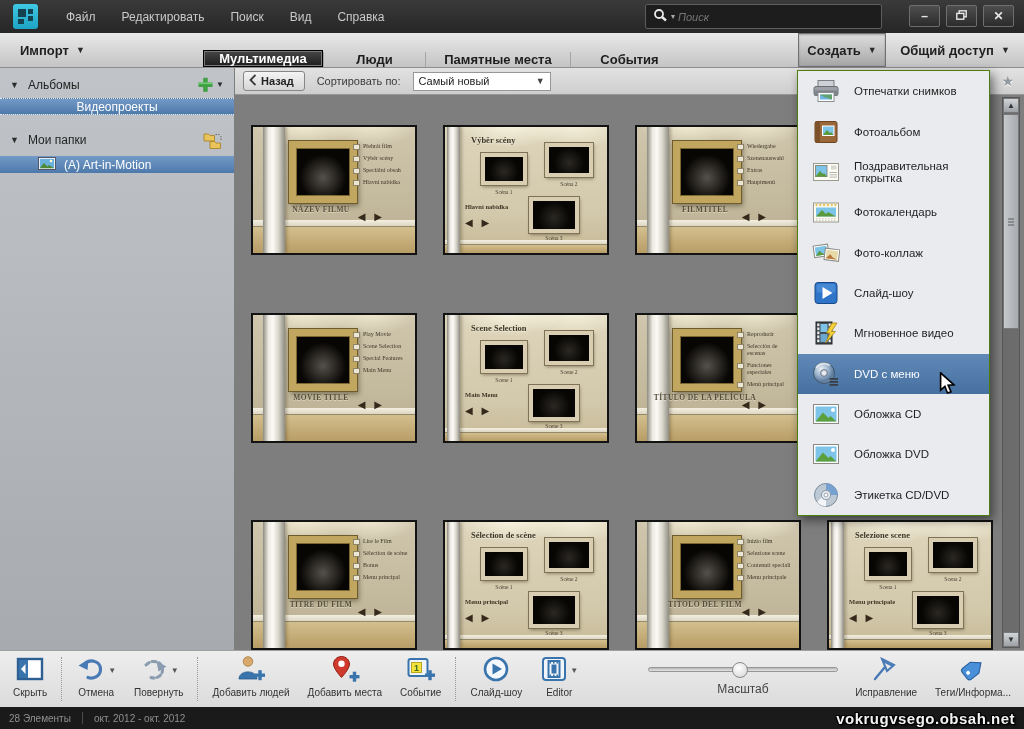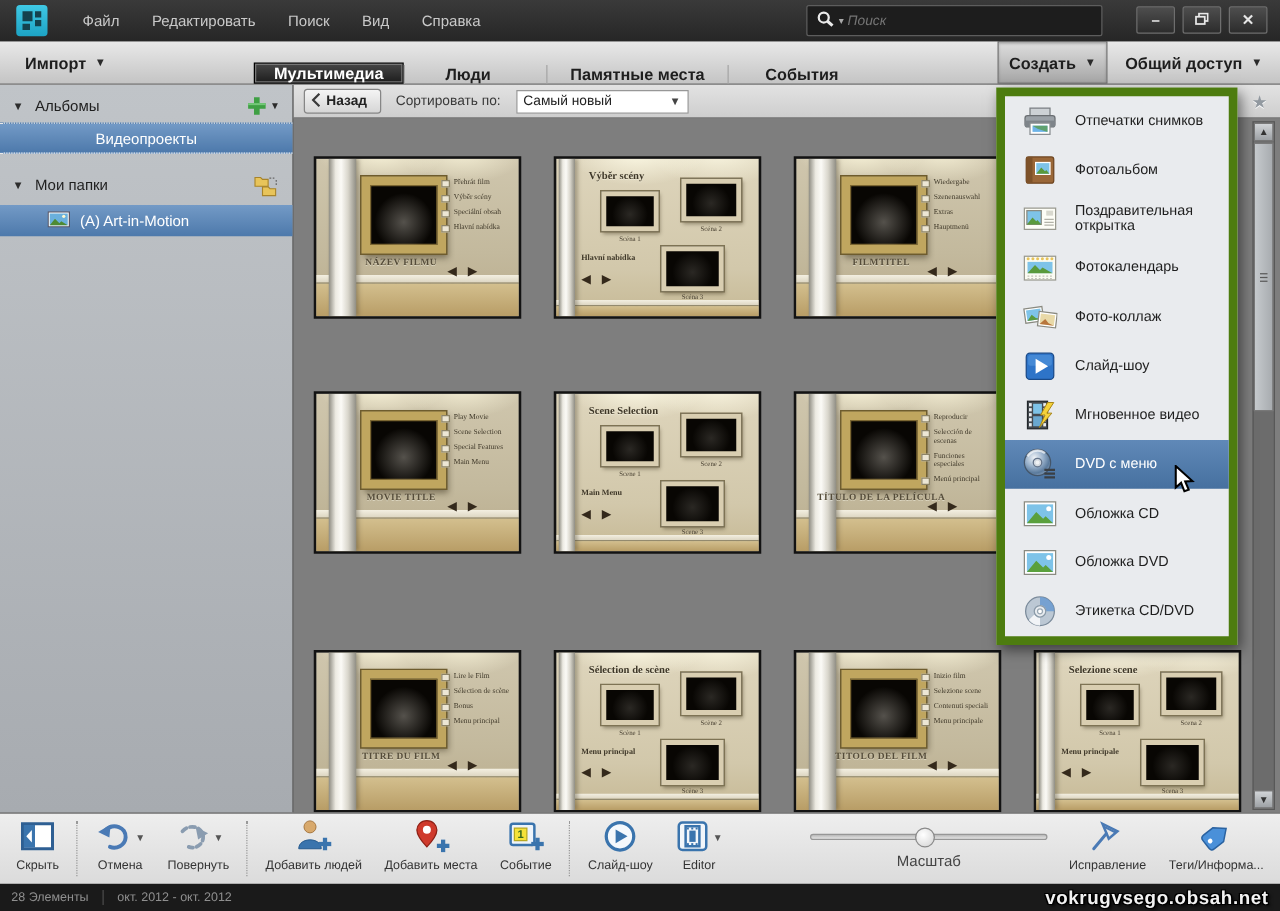--- a/index.html
+++ b/index.html
@@ -26,21 +26,21 @@
   .tab-spacer { flex:1; }
   .create-btn { width:88px; display:flex; align-items:center; justify-content:center; gap:7px; background:linear-gradient(#dedede,#a6a6a6); border:1px solid #707070; box-shadow:inset 0 1px 2px rgba(0,0,0,.25); }
   .share-btn { width:138px; display:flex; align-items:center; justify-content:center; gap:7px; }
 
   
   .appbody { flex:1; display:flex; min-height:0; }
   .sidebar { width:235px; flex:none; background:linear-gradient(#c0c4c8,#a7abb0); border-right:1px solid #7e7e7e; font-size:12px; color:#1f1f1f; padding-top:4px; }
   .side-header { height:26px; display:flex; align-items:center; gap:9px; padding:0 10px; position:relative; }
   .side-header .tri { font-size:9px; color:#2c2c2c; }
   .side-header .hdr-icon { position:absolute; right:10px; top:4px; display:flex; align-items:center; gap:2px; }
-  .side-row { height:25px; display:flex; align-items:center; color:#fff; background:linear-gradient(#739ac6,#4d79ab); cursor:default;text-align:right; }
+  .side-row { height:17px; display:flex; align-items:center; color:#fff; background:linear-gradient(#739ac6,#4d79ab); cursor:default;text-align:right; }
   .side-row.album { justify-content:center; border-top:1px dotted #e9e9e9; border-bottom:1px dotted #e9e9e9; margin-bottom:12px; }
   .side-row.folder { gap:8px; padding-left:38px; margin-top:3px; }
 
   .content { flex:1; display:flex; flex-direction:column; min-width:0; }
   .content-toolbar { height:27px; flex:none; background:linear-gradient(#e2e2e2,#cecece); border-bottom:1px solid #979797; display:flex; align-items:center; gap:12px; padding:12px 8px; font-size:11px; color:#3a3a3a; position:relative; }
   .back-btn { height:20px; padding:0 10px 0 5px; border:1px solid #868686; border-radius:3px; background:linear-gradient(#f4f4f4,#d6d6d6); display:flex; align-items:center; gap:4px; font-weight:bold; font-size:11px; color:#222; }
   .sort-select { width:138px; height:19px; background:#fff; border:1px solid #979797; display:flex; align-items:center; justify-content:space-between; padding:0 5px; font-size:11px; color:#222; }
   .sort-select .caret { font-size:9px; color:#444; }
   .star-icon { position:absolute; right:10px; top:5px; font-size:14px; color:#9299a0; text-shadow:0 1px 0 #fff; }
 
@@ -82,21 +82,21 @@
   .t-mi::before { content:""; flex:none; width:5px; height:4px; margin-top:1px; background:#ece6d4; border:1px solid #8d8468; }
   .t-arrows { position:absolute; right:30px; top:84px; font-size:10px; letter-spacing:3px; color:#34291b; }
   .scene .t-arrows { left:20px; right:auto; top:90px; }
   .s-title { position:absolute; left:26px; top:8px; font-family:"Liberation Serif",serif; font-size:8.5px; font-weight:bold; color:#3e3728; text-shadow:0 1px 0 rgba(255,255,245,.4); }
   .s-frame { position:absolute; background:#080603; border:4px solid #d9ceb1; box-shadow:0 0 0 1px #7e7354, 1px 2px 3px rgba(40,30,10,.4); }
   .s-frame::after { content:""; position:absolute; inset:0; background:radial-gradient(circle at 50% 60%, rgba(200,195,185,.18), transparent 60%); }
   .s-label { position:absolute; font-family:"Liberation Serif",serif; font-size:5.5px; color:#4a4233; text-align:center; width:50px; }
   .s-menu-label { position:absolute; left:20px; top:76px; font-family:"Liberation Serif",serif; font-size:6.5px; font-weight:bold; color:#3f3829; }
 
   
-  .create-menu { position:absolute; left:797px; top:70px; width:193px; height:446px; background:#e9ebee; border:7px solid #4d7c0f; box-shadow:3px 4px 10px rgba(0,0,0,.5); z-index:10; display:flex; flex-direction:column; }
+  .create-menu { position:absolute; left:797px; top:70px; width:193px; height:446px; background:#e9ebee; border:1px solid #4d7c0f; box-shadow:3px 4px 10px rgba(0,0,0,.5); z-index:10; display:flex; flex-direction:column; }
   .cm-item { flex:1; display:flex; align-items:center; gap:13px; padding-left:13px; font-size:11.5px; color:#1f1f1f; cursor:default; }
   .cm-item.selected { background:linear-gradient(#6089b8,#46709f); color:#fff; }
   .cm-icon { width:30px; height:28px; flex:none; display:flex; align-items:center; justify-content:center; }
 
   .cursor { position:absolute; left:938px; top:372px; z-index:20; }
 
   
   .actionbar { height:57px; flex:none; background:linear-gradient(#eeeeee,#dbdbdb); border-top:1px solid #9e9e9e; position:relative; display:flex; align-items:stretch; padding:0 4px; font-size:10px; color:#333; }
   .ab-group { display:flex; align-items:stretch; }
   .ab-sep { border-left:1px dotted #999; margin:6px 5px; }
@@ -162,21 +162,21 @@
   </div>
 
   <div class="tabbar">
     <div class="import-btn">
       <span>Импорт</span>
         <span class="caret">▼</span>
     </div>
     <div id="tabs" style="display:flex;align-items:flex-end">
         <div class="tab active" style="width: 120px;">Мультимедиа</div>
         <div class="tab" style="width: 102px;">Люди</div>
-        <div class="tab" style="width: 145px; margin-left: 12px;">Памятные места</div>
+        <div class="tab" style="width: 145px;">Памятные места</div>
         <div class="tab" style="width: 118px;">События</div>
       </div>
     <div class="tab-spacer"></div>
     <div class="create-btn">
       <span>Создать</span>
         <span class="caret">▼</span>
     </div>
     <div class="share-btn">
       <span>Общий доступ</span>
         <span class="caret">▼</span>

